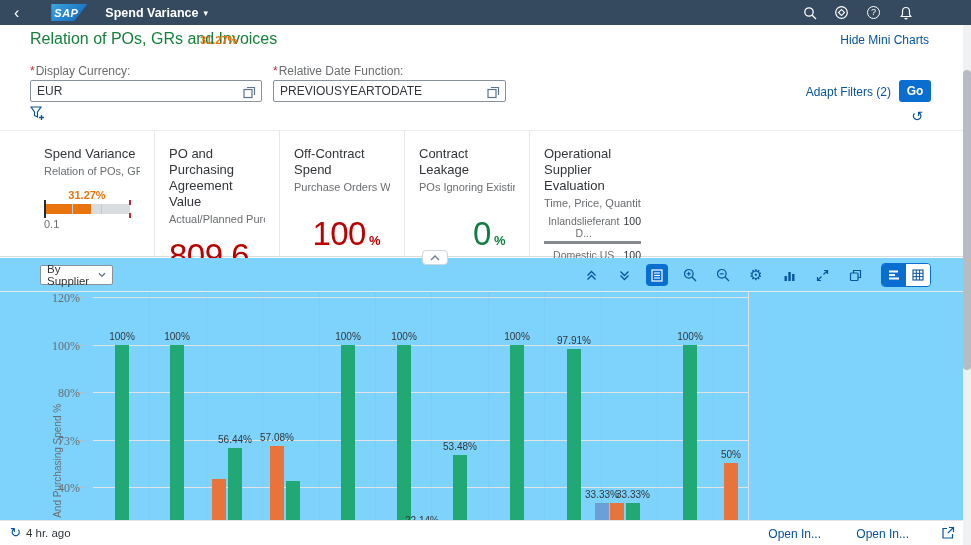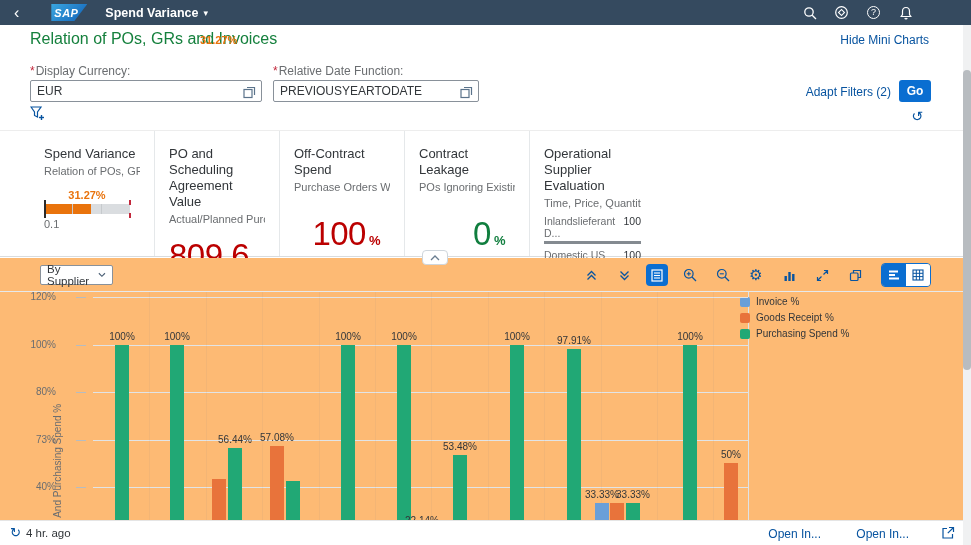--- a/index.html
+++ b/index.html
@@ -47,45 +47,45 @@
   .big-num .unit { font-size:13px; font-weight:bold; margin-left:3px; }
   .neg { color:#BB0000; } .pos { color:#107E3E; }
   .kpi-scale { font-size:11px; color:#6a6d70; margin-top:4px; }
   .bullet-label { margin-top:11px; width:86px; text-align:center; font-size:11px; font-weight:bold; color:#E9730C; }
   .bullet-wrap { position:relative; width:86px; height:10px; background:#dadde0; margin-top:3px; }
   .bullet-fill { position:absolute; left:0; top:0; bottom:0; background:#E9730C; }
   .bullet-tick { position:absolute; top:0; bottom:0; width:1px; background:#c6cacd; }
   .bullet-threshold { position:absolute; left:0; top:-4px; width:2px; height:18px; background:#2b2b2b; }
   .bullet-target { position:absolute; right:-1px; top:-4px; width:2px; height:18px;
                    background:linear-gradient(#c2283c 0 30%, transparent 30% 70%, #c2283c 70% 100%); }
-  .eval-row { margin-top:5px; }
+  .eval-row { margin-top:5px;text-align:center; }
   .eval-line { display:flex; justify-content:space-between; font-size:10.5px; color:#6a6d70; }
   .eval-line .val { color:#32363A; }
   .eval-bar { margin-top:2px; height:3px; background:#848a90; width:97px; }
 
   
   .collapse-chip { position:absolute; left:422px; top:250px; width:26px; height:15px; background:#fff; border:1px solid #cfd6dc; border-radius:4px; display:flex; align-items:center; justify-content:center; cursor:pointer; z-index:5; }
 
   
-  .chart-section { position:absolute; left:0; top:258px; width:971px; height:262px; background:#fdba74; overflow:hidden; }
+  .chart-section { position:absolute; left:0; top:258px; width:971px; height:262px; background:#7dd3fc; overflow:hidden; }
   .chart-toolbar { position:absolute; left:0; top:0; width:971px; height:34px; border-bottom:1px solid #e6e9eb; }
   .dim-select { position:absolute; left:40px; top:7px; width:73px; height:20px; border:1px solid #89919a; border-radius:2px; background:#fff; display:flex; align-items:center; justify-content:space-between; padding:0 6px; font-size:11.5px; color:#32363A; cursor:pointer; }
   .tb-icons { position:absolute; right:40px; top:5px; display:flex; align-items:center; gap:11px; }
   .tb-btn { width:22px; height:22px; display:flex; align-items:center; justify-content:center; border-radius:4px; cursor:pointer; color:#0854A0; }
   .tb-btn.filled { background:#0a6ed1; }
   .gear-glyph { font-family:"DejaVu Sans",sans-serif; font-size:15px; line-height:15px; color:#0854A0; }
   .seg { display:flex; border:1px solid #0a6ed1; border-radius:4px; overflow:hidden; margin-left:4px; }
   .seg-cell { width:24px; height:22px; display:flex; align-items:center; justify-content:center; cursor:pointer; background:#fff; }
   .seg-cell.active { background:#0a6ed1; }
 
   .chart-canvas { position:absolute; left:0; top:34px; width:971px; height:228px; overflow:hidden; }
   .gridline { position:absolute; left:93px; width:655px; height:1px; background:#e1e4e6; }
   .v-grid { position:absolute; top:0; height:228px; width:1px; background:rgba(110,125,140,0.07); }
   .plot-right { position:absolute; left:748px; top:0; height:228px; width:1px; background:#dfe3e6; }
-  .ytick-label { position:absolute; left:12px; width:44px; text-align:right; font-size:10px; color:#6a6d70; }
+  .ytick-label { position:absolute; left:36px; width:44px; text-align:right; font-size:12px; color:#6a6d70;font-family:Liberation Serif, serif; }
   .ytick-dash { position:absolute; left:76px; width:10px; height:1px; background:#b6bcc1; }
   .axis-title { position:absolute; left:52px; top:372px; transform:rotate(-90deg); transform-origin:0 0; white-space:nowrap; font-size:10px; color:#6a6d70; }
   .chart-bar { position:absolute; width:14px; }
   .bar-label { position:absolute; width:56px; text-align:center; font-size:10px; color:#32363A; }
   .legend { position:absolute; left:740px; top:4px; }
   .legend-item { display:flex; align-items:center; gap:6px; margin-bottom:5px; }
   .legend-swatch { width:10px; height:10px; border-radius:2px; }
   .legend-text { font-size:10px; color:#32363A; }
 
   
@@ -149,21 +149,21 @@
     <div class="f-input" style="left:30px; width:232px">
       <input value="EUR" style="">
       <span class="vh-icon">
         <svg width="13" height="13" viewBox="0 0 13 13">
             <rect x="1" y="3.5" width="8" height="8" fill="none" stroke="#5b738b" stroke-width="1.2"></rect>
             <path d="M4 1.5 L11.5 1.5 L11.5 9" fill="none" stroke="#5b738b" stroke-width="1.2"></path>
           </svg>
       </span>
     </div>
     <div class="f-label" style="left:273px"><span class="req">*</span><span>Relative Date Function:</span></div>
-    <div class="f-input" style="left:273px; width:206px">
+    <div class="f-input" style="left:273px; width:233px">
       <input value="PREVIOUSYEARTODATE" style="">
       <span class="vh-icon">
         <svg width="13" height="13" viewBox="0 0 13 13">
             <rect x="1" y="3.5" width="8" height="8" fill="none" stroke="#5b738b" stroke-width="1.2"></rect>
             <path d="M4 1.5 L11.5 1.5 L11.5 9" fill="none" stroke="#5b738b" stroke-width="1.2"></path>
           </svg>
       </span>
     </div>
     <span class="add-filter-icon">
       <svg width="16" height="16" viewBox="0 0 16 16">
@@ -187,21 +187,21 @@
         <div class="bullet-fill" style="width: 55%;"></div>
         <div class="bullet-tick" style="left:33%"></div>
         <div class="bullet-tick" style="left:66%"></div>
         <div class="bullet-threshold"></div>
         <div class="bullet-target"></div>
       </div>
       <div class="kpi-scale">0.1</div>
     </div>
 
     <div class="card">
-      <div class="card-title">PO and Scheduling Agreement Value</div>
+      <div class="card-title">PO and Purchasing Agreement Value</div>
       <div class="card-sub">Actual/Planned Purc...</div>
       <div class="big-num neg"><span>809.6</span><span class="unit">M</span></div>
       <div class="kpi-scale">EUR</div>
     </div>
 
     <div class="card">
       <div class="card-title">Off-Contract Spend</div>
       <div class="card-sub">Purchase Orders Wit...</div>
       <div class="big-num neg" style="margin-top:22px"><span>100</span><span class="unit">%</span></div>
     </div>
@@ -325,34 +325,20 @@
                 <line x1="7.6" y1="1" x2="7.6" y2="11" stroke="#0854A0" stroke-width="1"></line>
               </svg>
           </span>
         </span>
       </div>
     </div>
 
     <div class="chart-canvas">
       <div class="axis-title">Invoice % And Goods Receipt % And Purchasing Spend %</div>
       <div class="plot-right"></div>
-      <div class="legend">
-          <div class="legend-item">
-            <div class="legend-swatch" style="background: rgb(106, 159, 216);"></div>
-            <div class="legend-text">Invoice %</div>
-          </div>
-          <div class="legend-item">
-            <div class="legend-swatch" style="background: rgb(232, 115, 59);"></div>
-            <div class="legend-text">Goods Receipt %</div>
-          </div>
-          <div class="legend-item">
-            <div class="legend-swatch" style="background: rgb(33, 168, 117);"></div>
-            <div class="legend-text">Purchasing Spend %</div>
-          </div>
-        </div>
       <div class="gridline" style="top: 5px;"></div>
         <div class="gridline" style="top: 52.5px;"></div>
         <div class="gridline" style="top: 100px;"></div>
         <div class="gridline" style="top: 147.5px;"></div>
         <div class="gridline" style="top: 195px;"></div>
         <div class="v-grid" style="left: 149.4px;"></div>
         <div class="v-grid" style="left: 205.8px;"></div>
         <div class="v-grid" style="left: 262.2px;"></div>
         <div class="v-grid" style="left: 318.6px;"></div>
         <div class="v-grid" style="left: 375px;"></div>

